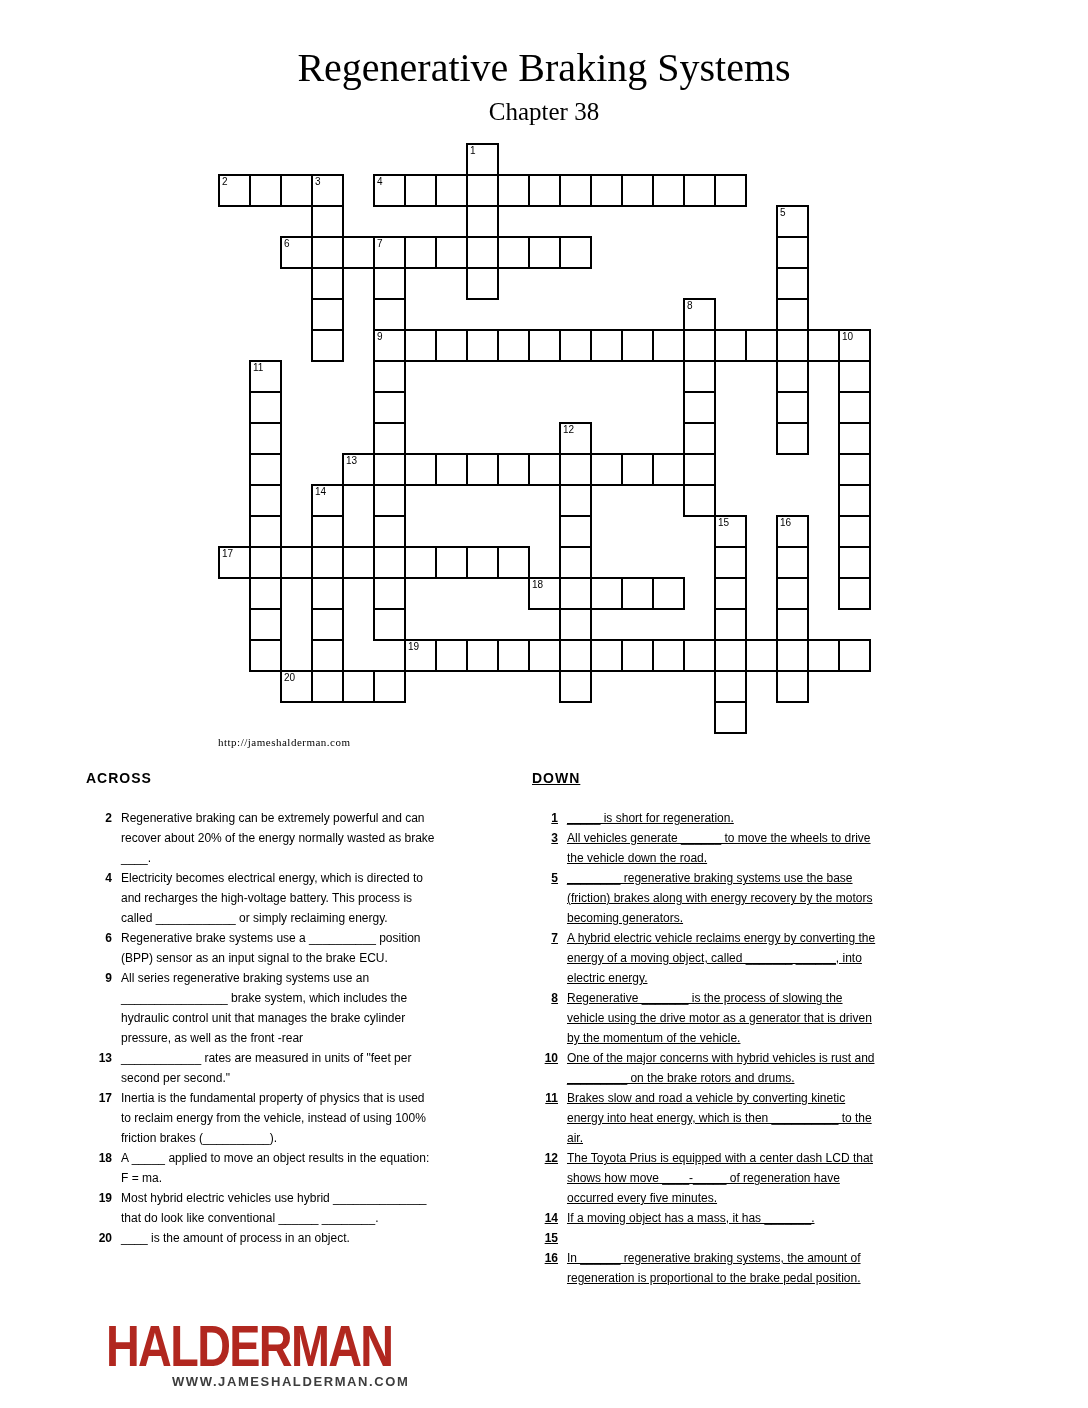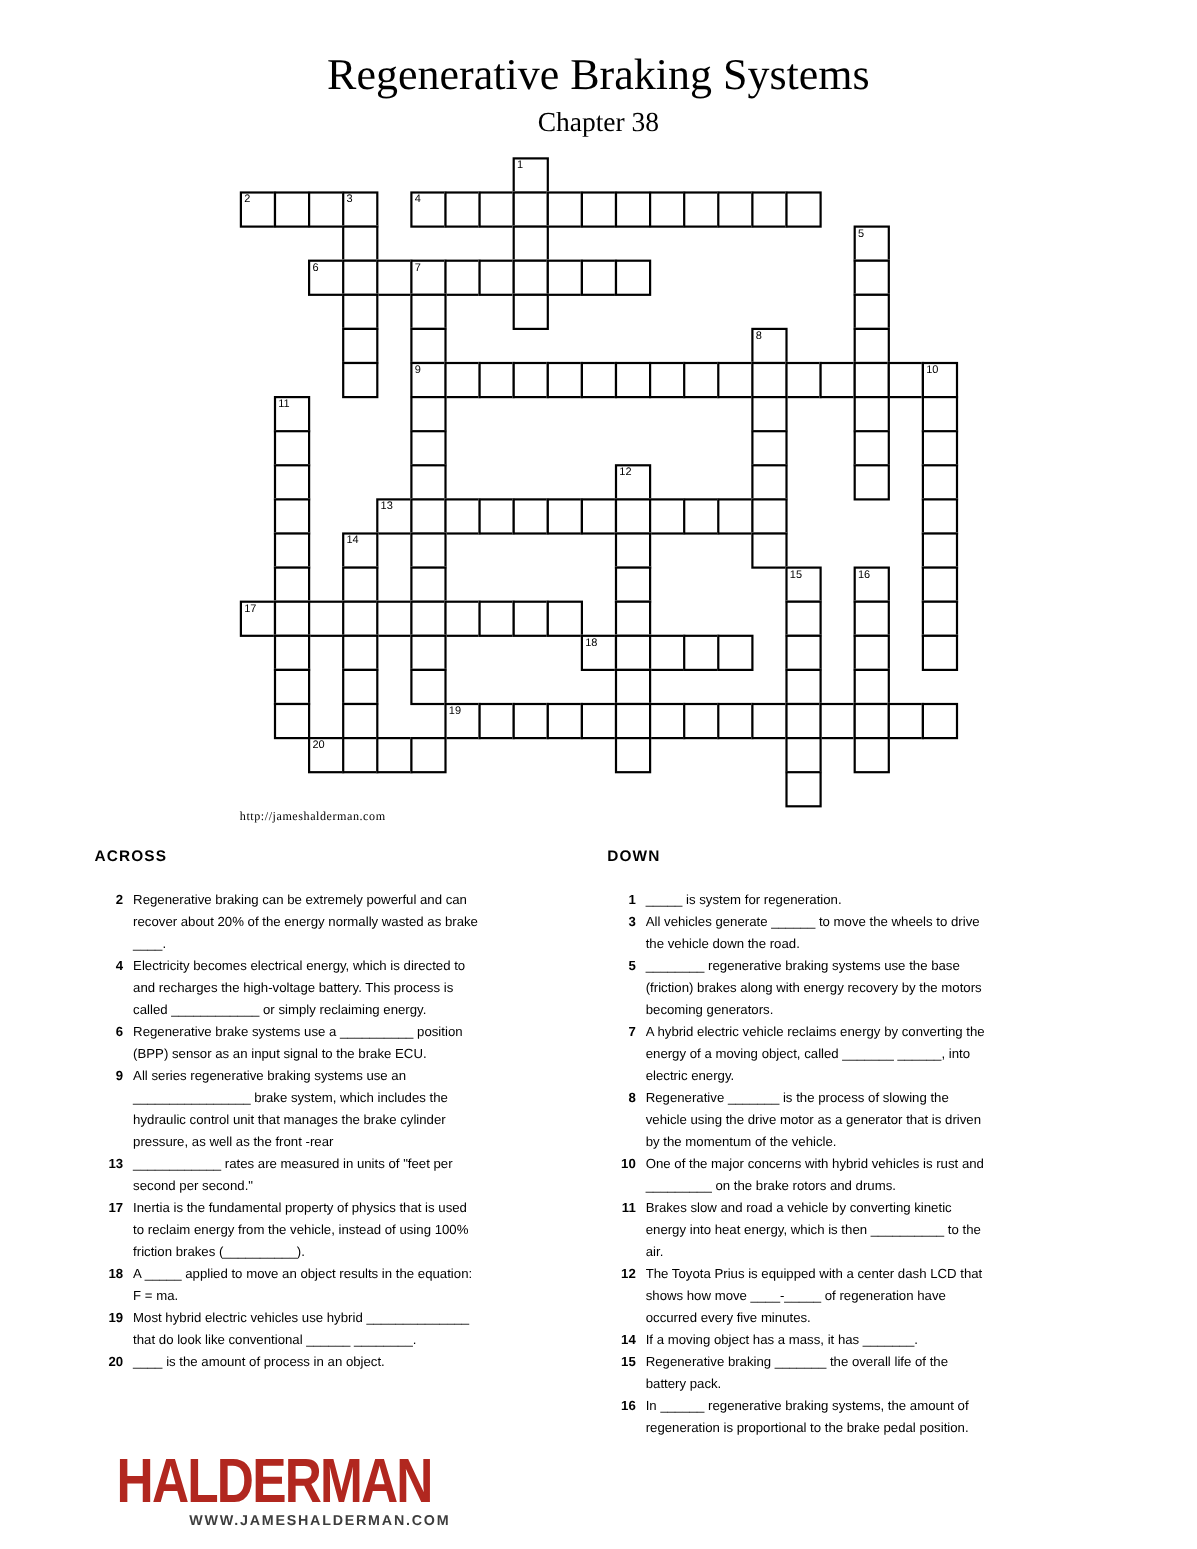--- a/index.html
+++ b/index.html
@@ -23,21 +23,21 @@
   .cell .num {
     position:absolute; top:0px; left:2px; font-size:10px; line-height:11px;
     font-family:"Liberation Sans", sans-serif; color:#000;
   }
   .site-url {
     position:absolute; left:218px; top:736px;
     font-family:"Liberation Serif", serif; font-size:11px; letter-spacing:0.5px;
   }
   .clues-col { position:absolute; top:770px; }
   .clues-col.across { left:86px; width:352px; }
-  .clues-col.down   { left:552px; width:356px; }
+  .clues-col.down   { left:532px; width:356px;text-decoration:underline; }
   .clues-header { font-size:14px; font-weight:bold; letter-spacing:1px; margin:0 0 22px 0; }
   .clue { display:flex; align-items:flex-start; font-size:12px; line-height:20px; }
   .clue .cnum { flex:0 0 26px; text-align:right; padding-right:9px; font-weight:bold; }
   .clue .ctext { flex:0 0 auto; width:314px; }
   .logo-word {
     position:absolute; left:106px; top:1318px; color:#b1271f;
     font-weight:bold; font-size:57px; line-height:57px; letter-spacing:-2px;
     transform:scaleX(0.82); transform-origin:left center; white-space:nowrap;
   }
   .logo-site {
@@ -293,21 +293,21 @@
           <span class="ctext">____ is the amount of process in an object.</span>
         </div>
       </div>
   </div>
 
   <div class="clues-col down">
     <div class="clues-header">DOWN</div>
     <div id="down-list">
         <div class="clue">
           <span class="cnum">1</span>
-          <span class="ctext">_____ is system for regeneration.</span>
+          <span class="ctext">_____ is short for regeneration.</span>
         </div>
         <div class="clue">
           <span class="cnum">3</span>
           <span class="ctext">All vehicles generate ______ to move the wheels to drive the vehicle down the road.</span>
         </div>
         <div class="clue">
           <span class="cnum">5</span>
           <span class="ctext">________ regenerative braking systems use the base (friction) brakes along with energy recovery by the motors becoming generators.</span>
         </div>
         <div class="clue">
@@ -329,21 +329,20 @@
         <div class="clue">
           <span class="cnum">12</span>
           <span class="ctext">The Toyota Prius is equipped with a center dash LCD that shows how move ____-_____ of regeneration have occurred every five minutes.</span>
         </div>
         <div class="clue">
           <span class="cnum">14</span>
           <span class="ctext">If a moving object has a mass, it has _______.</span>
         </div>
         <div class="clue">
           <span class="cnum">15</span>
-          <span class="ctext">Regenerative braking _______ the overall life of the battery pack.</span>
         </div>
         <div class="clue">
           <span class="cnum">16</span>
           <span class="ctext">In ______ regenerative braking systems, the amount of regeneration is proportional to the brake pedal position.</span>
         </div>
       </div>
   </div>
 
   <div class="logo-word" style="color: rgb(177, 39, 31);">HALDERMAN</div>
   <div class="logo-site" style="color: rgb(61, 61, 61);">WWW.JAMESHALDERMAN.COM</div>

